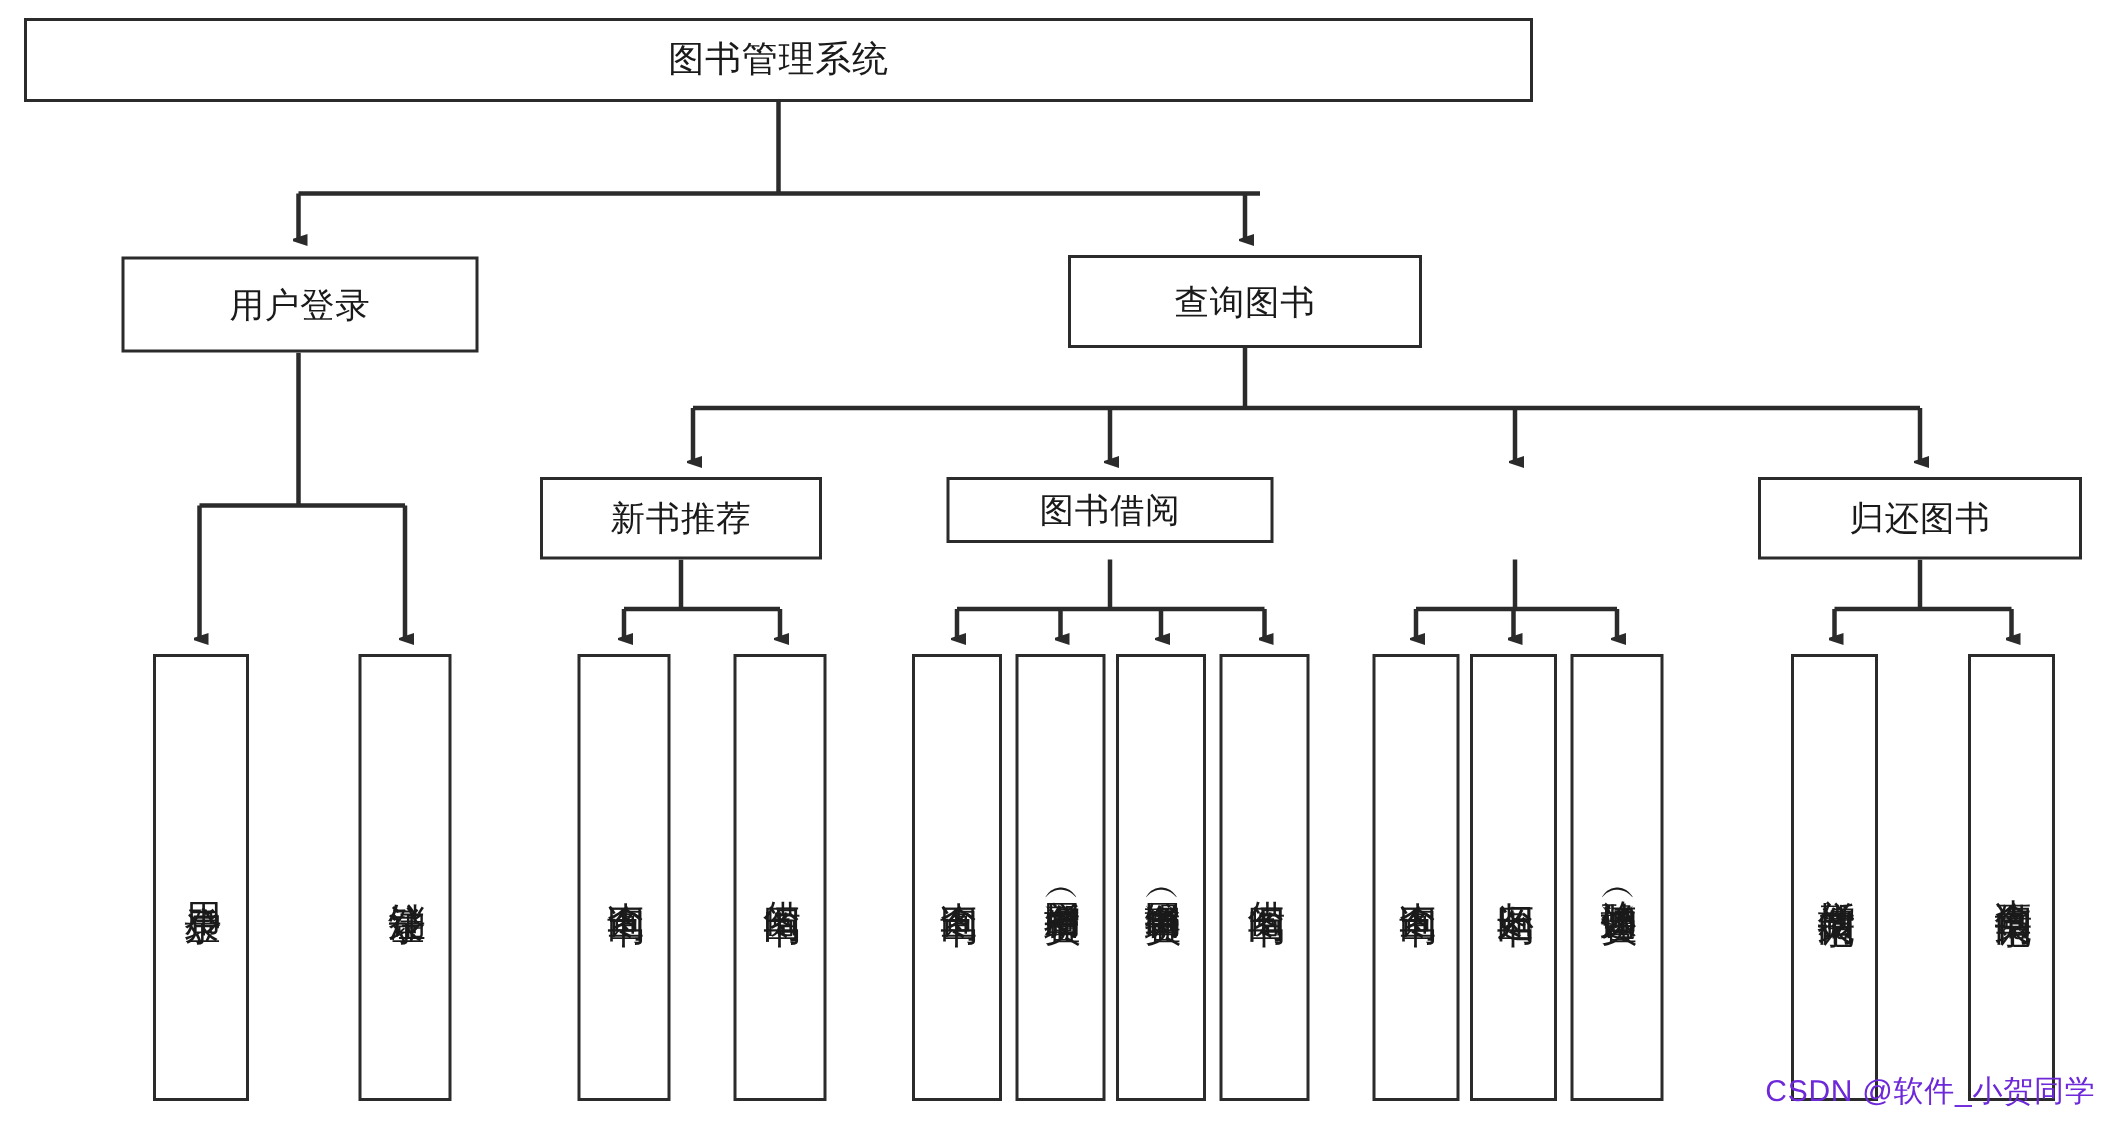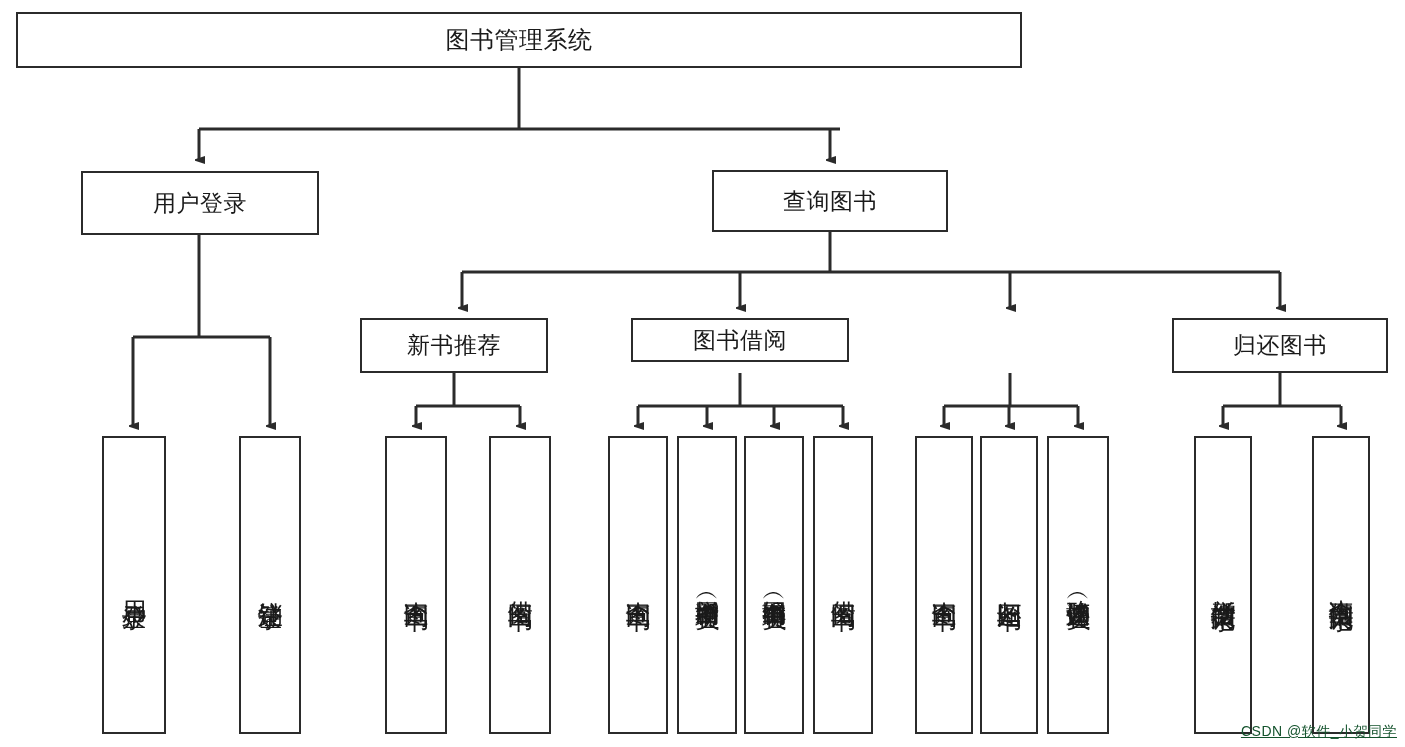--- a/index.html
+++ b/index.html
@@ -62,26 +62,25 @@
     white-space: nowrap;
   }
   .node.vert.narrow .label {
     font-size: 24px;
     letter-spacing: 1px;
   }
   #watermark {
     position: absolute;
     right: 8px;
     bottom: 6px;
-    font-size: 14px;
-    color: #14532d;
+    font-size: 20px;
+    color: #6d28d9;
     letter-spacing: 0.5px;
     white-space: nowrap;
     pointer-events: none;
-    text-decoration: underline;
   }
 </style>
 </head>
 <body>
 
 <div id="diagram-root">
 
   <svg id="diagram-svg" viewBox="0 0 1405 747" xmlns="http://www.w3.org/2000/svg">
     <defs>
       <marker id="arrow" markerWidth="10" markerHeight="10" refX="4" refY="6" orient="auto" markerUnits="userSpaceOnUse">

